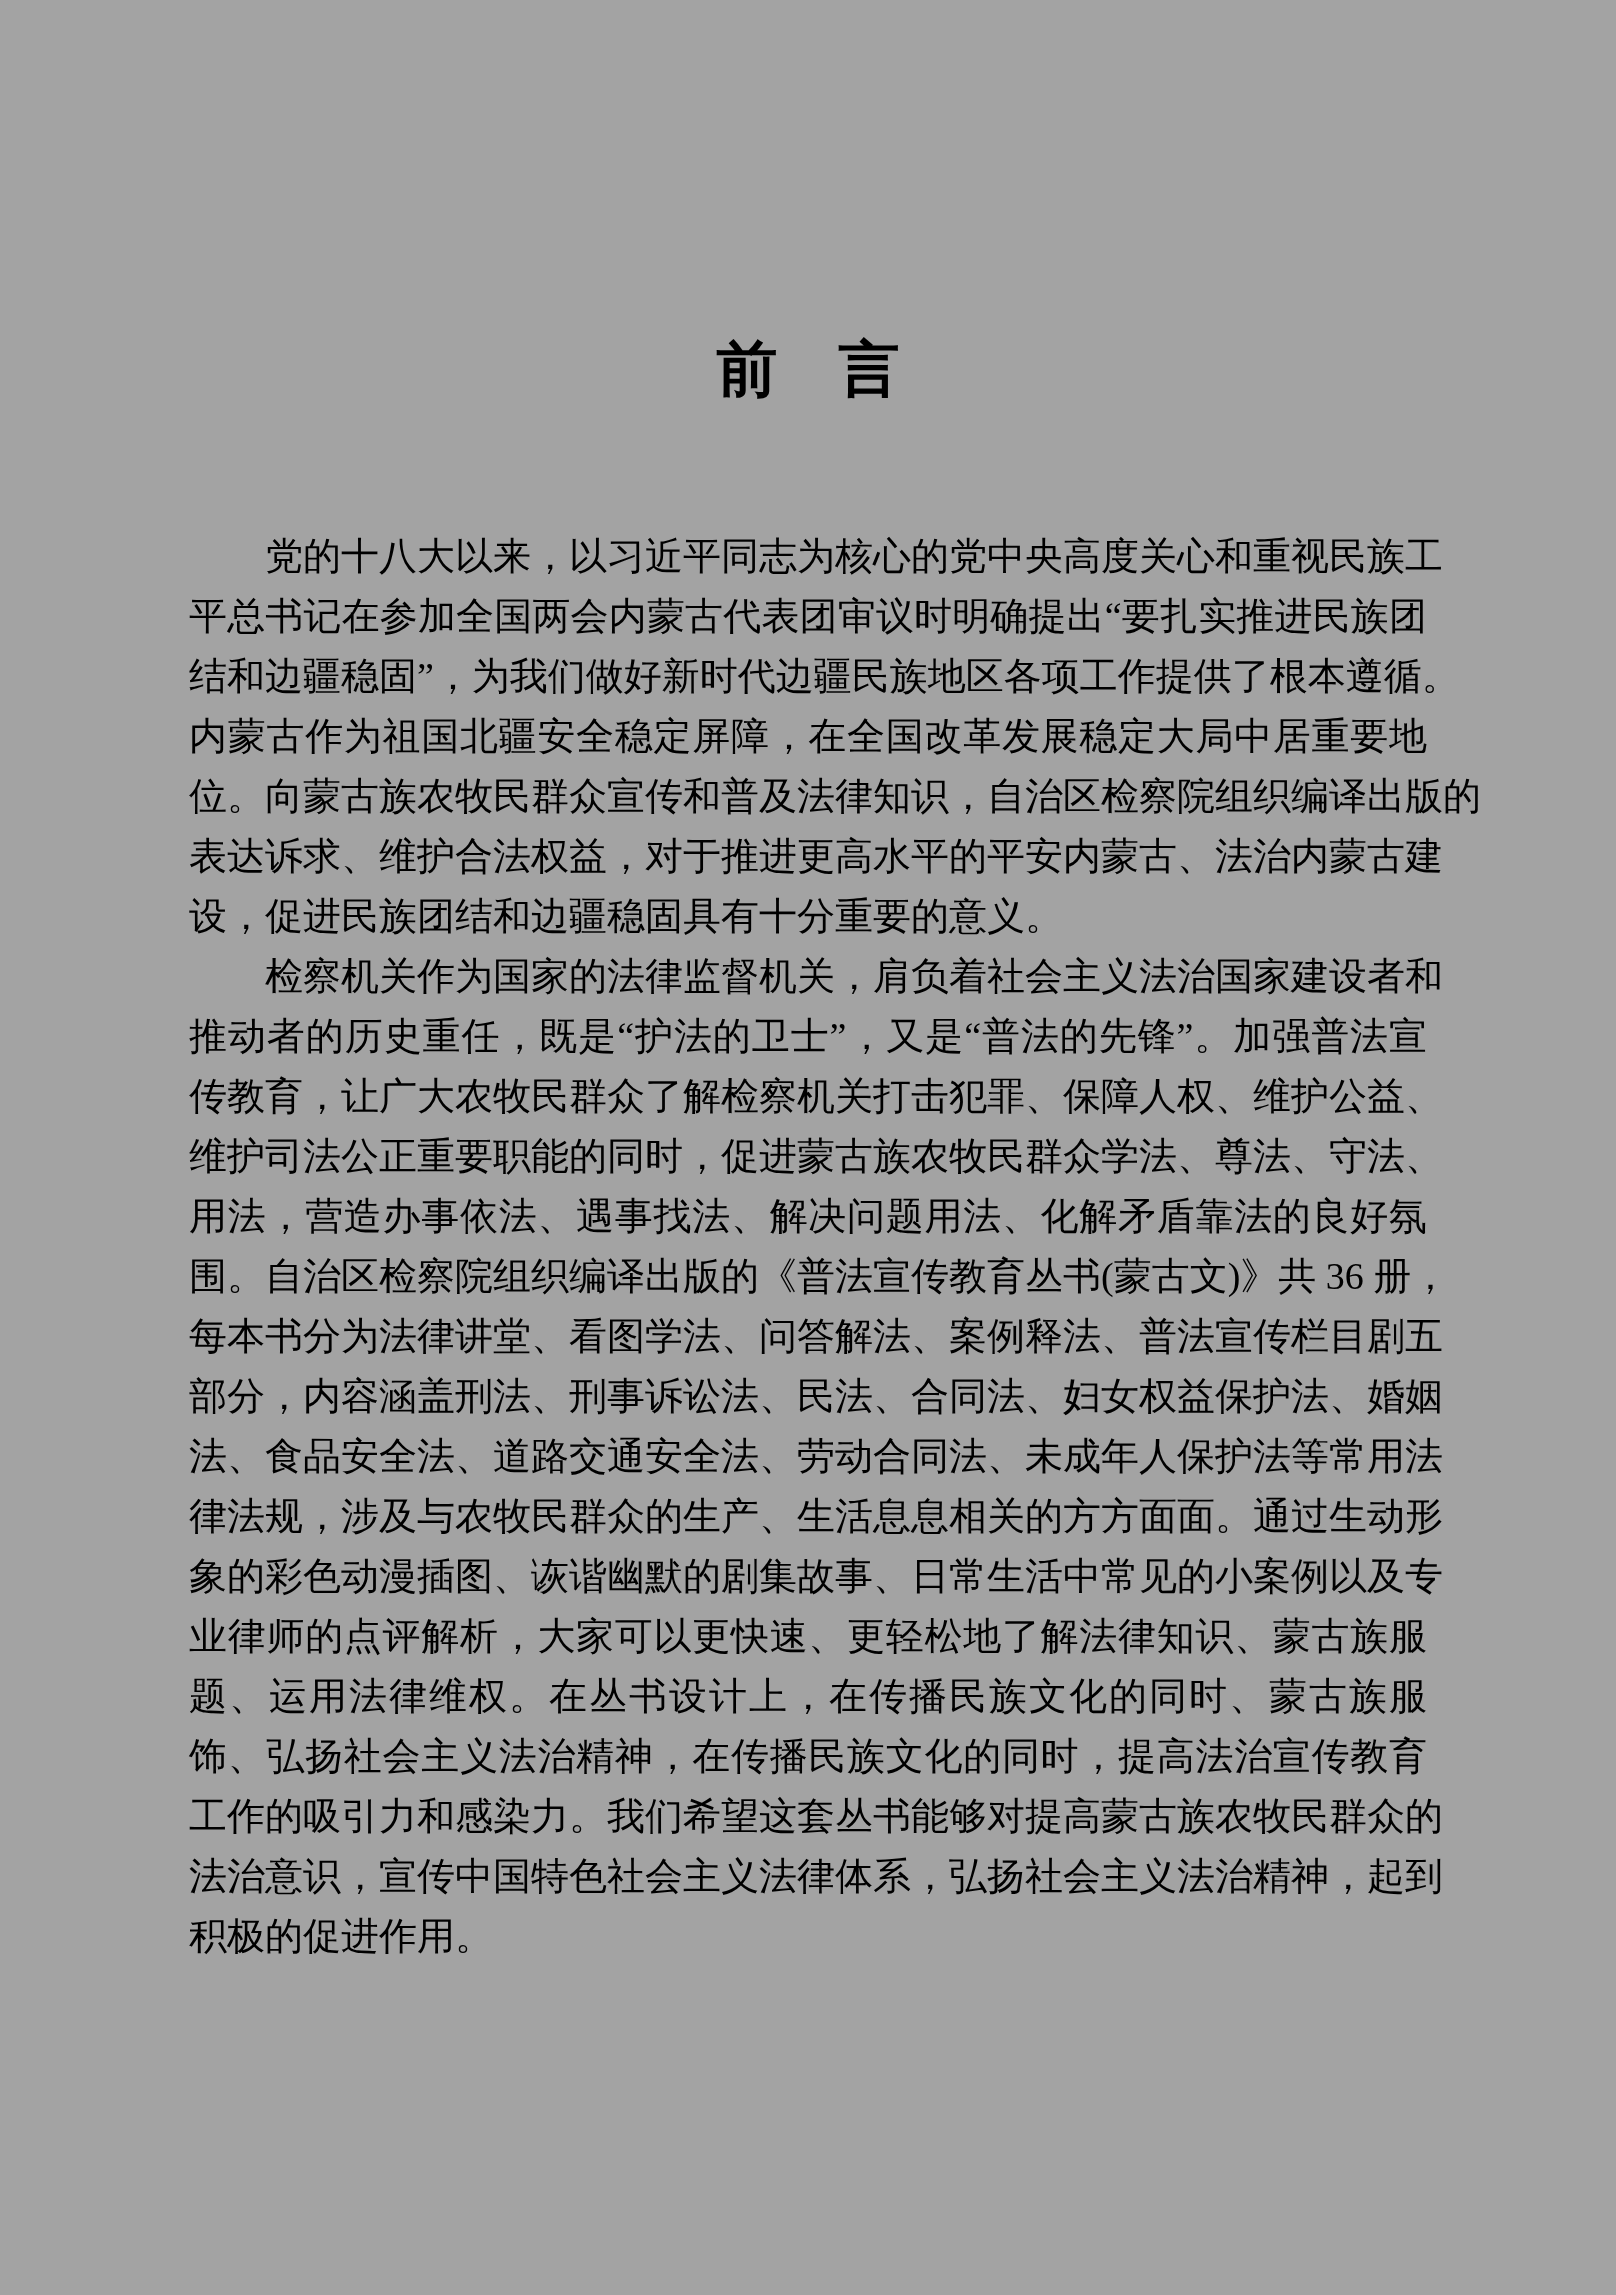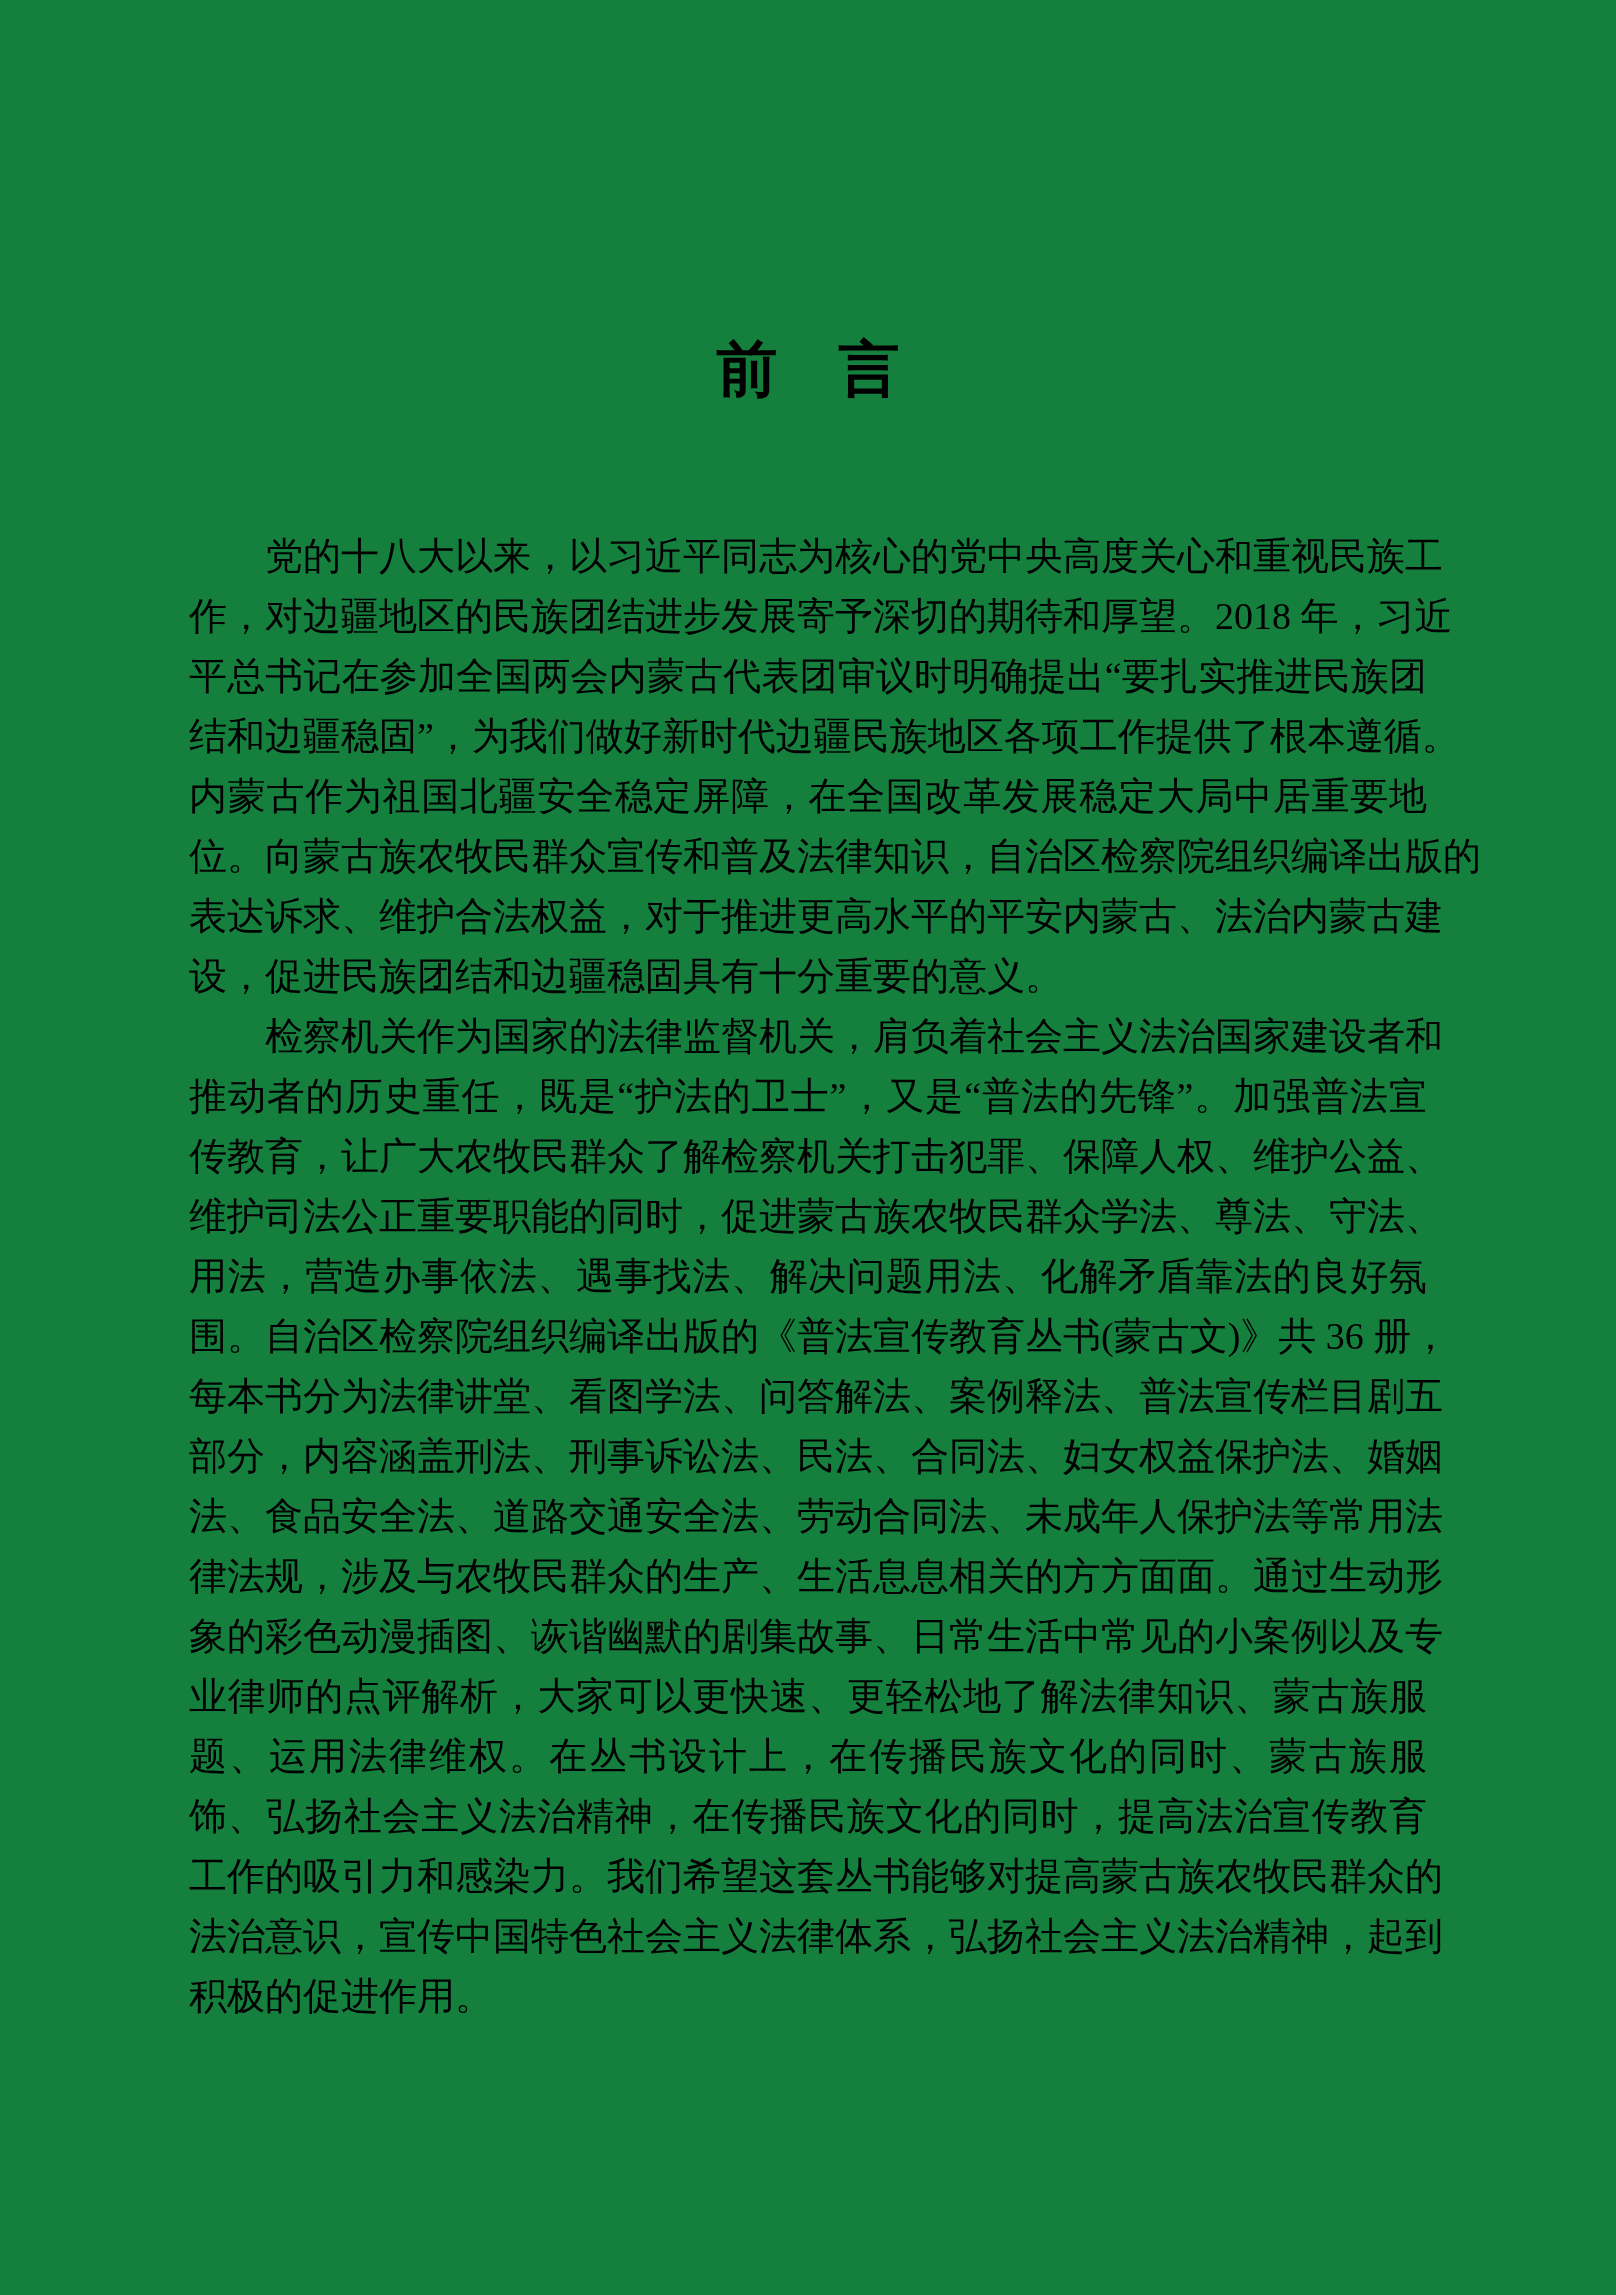--- a/index.html
+++ b/index.html
@@ -1,20 +1,20 @@
 <!DOCTYPE html>
 <html style="font-size:11.6px"><head>
 <meta charset="utf-8">
 <style>
   html, body { margin: 0; padding: 0; background: #ffffff; }
   .page {
     position: relative;
     width: 1616px;
     height: 2295px;
-    background: #15803d;
+    background: #a3a3a3;
     color: #000000;
     font-family: "Liberation Serif", "DejaVu Serif", serif;
     overflow: hidden;
   }
   .doc-title {
     position: absolute;
     top: 333px;
     left: 0;
     width: 100%;
     text-align: center;
@@ -48,21 +48,20 @@
 <body>
 
 <div class="page">
 
   <div class="doc-title">前　言</div>
 
   <div class="text-block">
 
     <div>
       <div class="line indent">党的十八大以来，以习近平同志为核心的党中央高度关心和重视民族工</div>
-      <div class="line">作，对边疆地区的民族团结进步发展寄予深切的期待和厚望。2018 年，习近</div>
       <div class="line">平总书记在参加全国两会内蒙古代表团审议时明确提出“要扎实推进民族团</div>
       <div class="line">结和边疆稳固”，为我们做好新时代边疆民族地区各项工作提供了根本遵循。</div>
       <div class="line">内蒙古作为祖国北疆安全稳定屏障，在全国改革发展稳定大局中居重要地</div>
       <div class="line">位。向蒙古族农牧民群众宣传和普及法律知识，自治区检察院组织编译出版的</div>
       <div class="line">表达诉求、维护合法权益，对于推进更高水平的平安内蒙古、法治内蒙古建</div>
       <div class="line last">设，促进民族团结和边疆稳固具有十分重要的意义。</div>
     </div>
 
     <div>
       <div class="line indent">检察机关作为国家的法律监督机关，肩负着社会主义法治国家建设者和</div>

